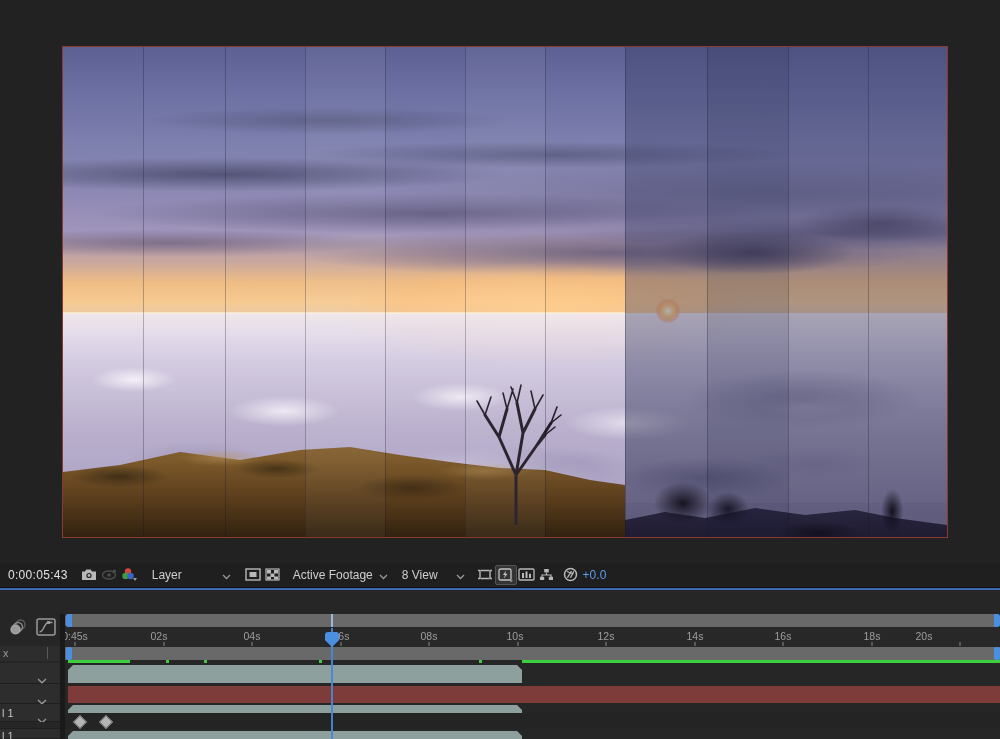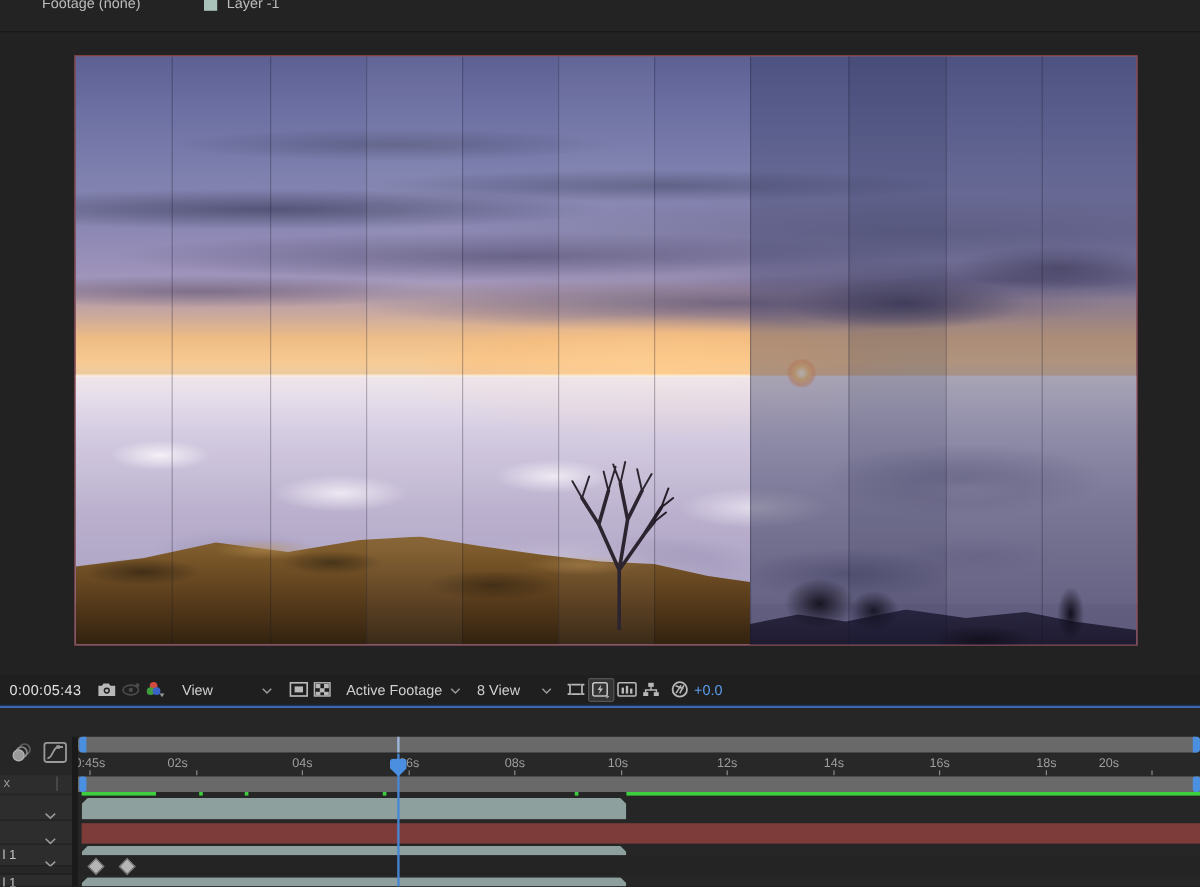--- a/index.html
+++ b/index.html
@@ -111,25 +111,20 @@
   .playline{position:absolute;left:266px;top:38px;width:2px;height:111px;background:rgba(70,135,215,.95);}
   .playhead{position:absolute;left:260px;top:42px;width:14px;height:15px;background:#4a8fe0;border-radius:3px 3px 0 0;
             clip-path:polygon(0 0,100% 0,100% 55%,50% 100%,0 55%);}
   .navplaytick{position:absolute;left:266px;top:24px;width:2px;height:13px;background:#9db7d8;}
 </style>
 </head>
 <body>
 
 <div class="app">
 
-  <div class="abs tabbar">
-    <span class="tab-label" style="left:35px;">Footage (none)</span>
-    <span class="tab-swatch"></span>
-    <span class="tab-label" style="left:189px;">Layer -1</span>
-  </div>
 
   <div class="abs comp-panel">
     <div class="viewer">
       <div class="pano">
         <div class="sky"></div>
         <div class="streaks"></div>
         <div class="glow"></div>
         <div class="cloudsea"></div>
         <div class="cloudblobs"></div>
         <div class="horizon"></div>
@@ -184,21 +179,21 @@
     </span>
     <span class="tbicon">
       <svg width="18" height="15" viewBox="0 0 18 15">
           <circle cx="7" cy="4.5" r="3.2" fill="#d24a3e"></circle>
           <circle cx="4.5" cy="9" r="3.2" fill="#3f9d3f"></circle>
           <circle cx="9.5" cy="9" r="3.2" fill="#3a62c8"></circle>
           <path d="M12 11 l4 0 l-2 3 z" fill="#9a9a9a"></path>
         </svg>
     </span>
 
-    <span class="ddlabel" style="margin-left:12px">View</span>
+    <span class="ddlabel" style="margin-left:12px">Layer</span>
     <span class="chev" style="margin-left:40px">
       <svg width="9" height="6" viewBox="0 0 9 6">
           <path d="M1 1 L4.5 4.5 L8 1" stroke="#9a9a9a" stroke-width="1.3" fill="none"></path>
         </svg>
     </span>
 
     <span class="tbicon" style="margin-left:12px">
       <svg width="16" height="13" viewBox="0 0 16 13">
           <rect x="1" y="1" width="14" height="11" fill="none" stroke="#b8b8b8" stroke-width="1.4"></rect>
           <rect x="4.5" y="4" width="7" height="5" fill="#b8b8b8"></rect>
@@ -317,21 +312,21 @@
 
       <div class="navbar">
         <span class="navhandle" style="left:1px;border-radius:3px 0 0 3px"></span>
         <span class="navhandle" style="right:0;border-radius:0 3px 3px 0"></span>
       </div>
       <span class="navplaytick"></span>
 
       <div class="ruler">
         <span class="rlabel" style="left:10px">0:45s</span>
           <span class="rtick" style="left:10px"></span>
-        <span class="rlabel" style="left:83px">02s</span>
+        <span class="rlabel" style="left:94px">02s</span>
           <span class="rtick" style="left:99px"></span>
         <span class="rlabel" style="left:187px">04s</span>
           <span class="rtick" style="left:187px"></span>
         <span class="rlabel" style="left:276px">06s</span>
           <span class="rtick" style="left:276px"></span>
         <span class="rlabel" style="left:364px">08s</span>
           <span class="rtick" style="left:364px"></span>
         <span class="rlabel" style="left:450px">10s</span>
           <span class="rtick" style="left:453px"></span>
         <span class="rlabel" style="left:541px">12s</span>

